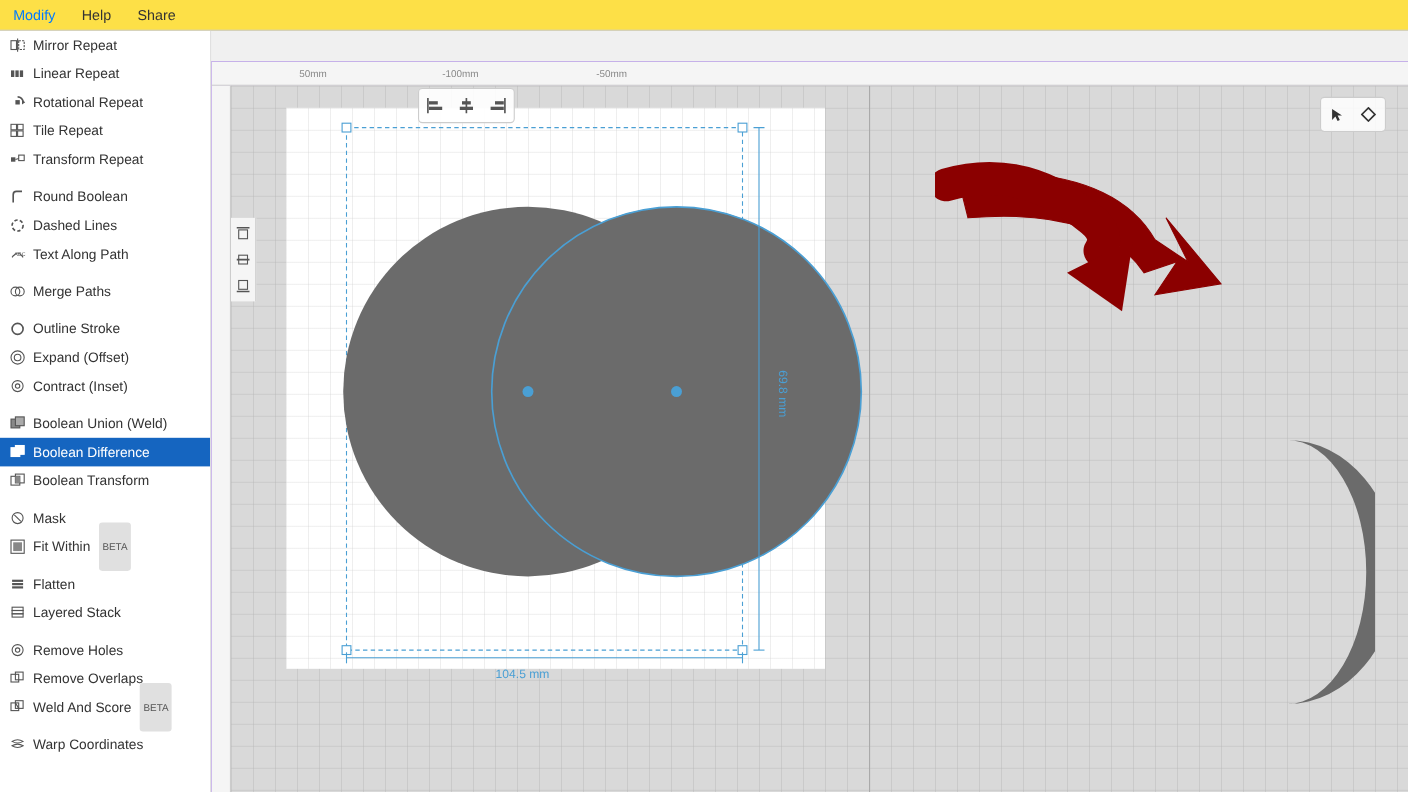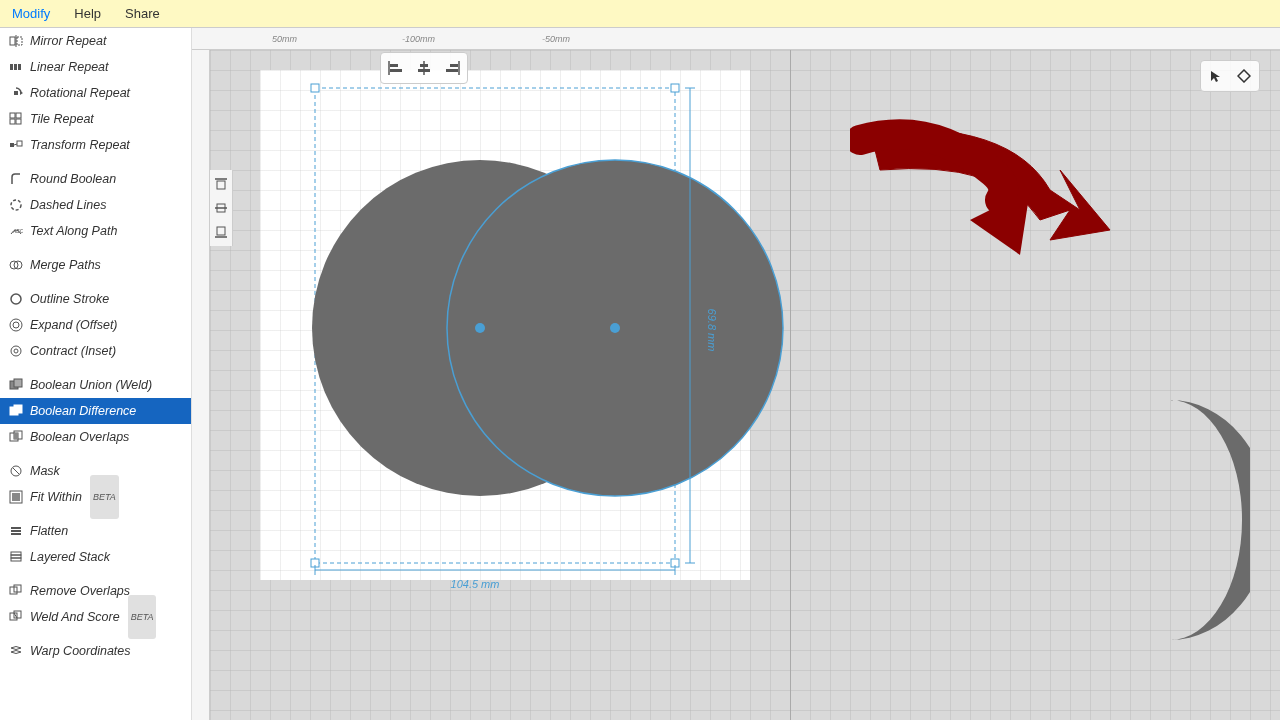--- a/index.html
+++ b/index.html
@@ -10,21 +10,21 @@
       display: flex;
       flex-direction: column;
       height: 720px;
       overflow: hidden;
     }
 
     
     .menu-bar {
       display: flex;
       align-items: center;
-      background: #fef9c3;
+      background: #fde047;
       border-bottom: 1px solid #ccc;
       height: 28px;
       padding: 0 8px;
       gap: 16px;
       flex-shrink: 0;
     }
     .menu-item {
       font-size: 13px;
       color: #333;
       cursor: pointer;
@@ -33,21 +33,20 @@
     .menu-item.active {
       color: #007AFF;
       font-weight: 500;
     }
 
     
     .main-layout {
       display: flex;
       flex: 1;
       overflow: hidden;
-      font-style: italic;
     }
 
     
     .sidebar {
       width: 192px;
       background: #fff;
       border-right: 1px solid #ddd;
       overflow-y: auto;
       flex-shrink: 0;
     }
@@ -88,20 +87,21 @@
       padding: 17px 3px;
       margin-left: 2px;
     }
 
     
     .canvas-area {
       flex: 1;
       background: #6d28d9;
       position: relative;
       overflow: hidden;
+      margin-top: 28px;
     }
 
     
     .ruler-top {
       position: absolute;
       top: 0;
       left: 0;
       right: 0;
       height: 22px;
       background: #f5f5f5;
@@ -365,21 +365,21 @@
       <span class="sidebar-label">Boolean Difference</span>
     </div>
     <div class="sidebar-item">
       <span class="icon">
         <svg width="14" height="14" viewBox="0 0 14 14">
             <rect x="1" y="3" width="8" height="8" fill="none" stroke="#555" stroke-width="1"></rect>
             <rect x="5" y="1" width="8" height="8" fill="none" stroke="#555" stroke-width="1"></rect>
             <rect x="5" y="3" width="4" height="6" fill="#888"></rect>
           </svg>
       </span>
-      <span class="sidebar-label">Boolean Overlaps</span>
+      <span class="sidebar-label">Boolean Transform</span>
     </div>
 
     <div class="sidebar-divider"></div>
 
     <div class="sidebar-item">
       <span class="icon">
         <svg width="14" height="14" viewBox="0 0 14 14">
             <circle cx="7" cy="7" r="5" fill="none" stroke="#555" stroke-width="1"></circle>
             <line x1="4" y1="4" x2="10" y2="10" stroke="#555" stroke-width="1"></line>
           </svg>
@@ -415,20 +415,29 @@
             <rect x="2" y="8" width="10" height="3" fill="none" stroke="#555" stroke-width="1"></rect>
             <rect x="2" y="5" width="10" height="3" fill="none" stroke="#555" stroke-width="1"></rect>
             <rect x="2" y="2" width="10" height="3" fill="none" stroke="#555" stroke-width="1"></rect>
           </svg>
       </span>
       <span class="sidebar-label">Layered Stack</span>
     </div>
 
     <div class="sidebar-divider"></div>
 
+    <div class="sidebar-item">
+      <span class="icon">
+        <svg width="14" height="14" viewBox="0 0 14 14">
+            <circle cx="7" cy="7" r="5" fill="none" stroke="#555" stroke-width="1"></circle>
+            <circle cx="7" cy="7" r="2" fill="none" stroke="#555" stroke-width="1"></circle>
+          </svg>
+      </span>
+      <span class="sidebar-label">Remove Holes</span>
+    </div>
     <div class="sidebar-item">
       <span class="icon">
         <svg width="14" height="14" viewBox="0 0 14 14">
             <rect x="1" y="3" width="7" height="7" fill="none" stroke="#555" stroke-width="1"></rect>
             <rect x="5" y="1" width="7" height="7" fill="none" stroke="#555" stroke-width="1"></rect>
           </svg>
       </span>
       <span class="sidebar-label">Remove Overlaps</span>
     </div>
     <div class="sidebar-item">

